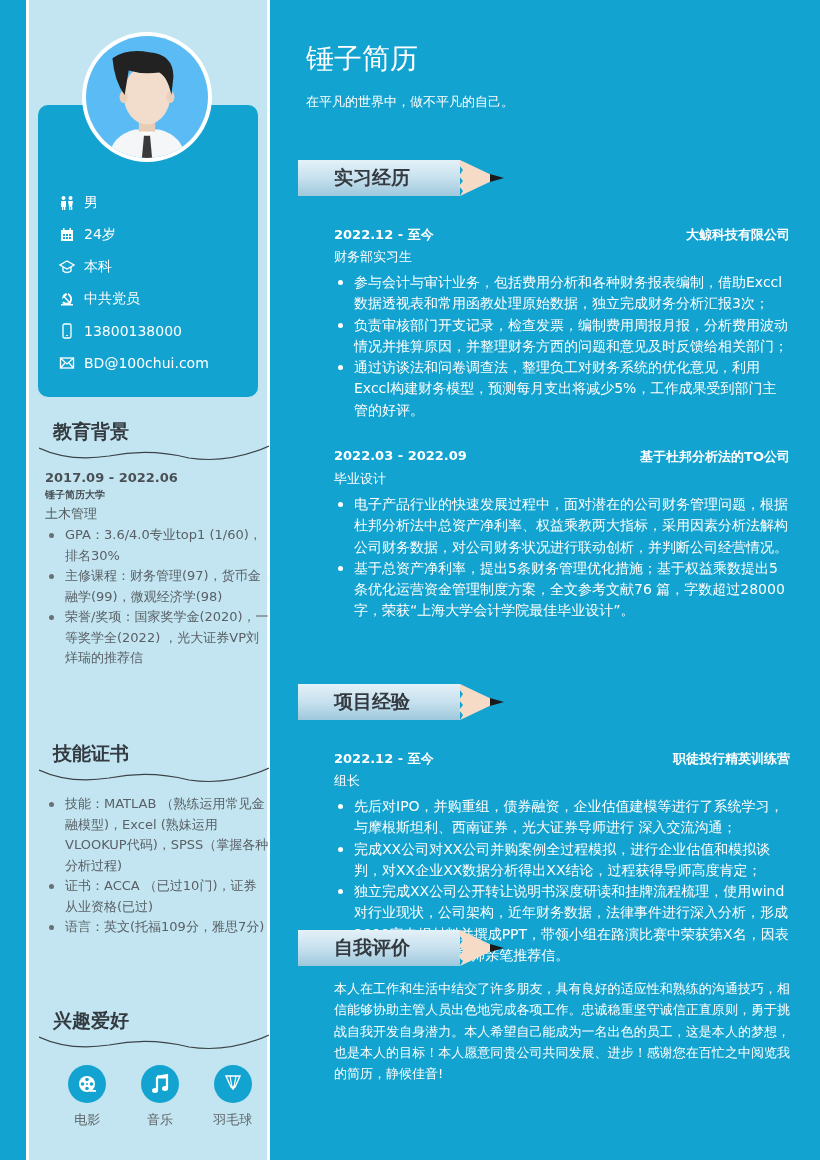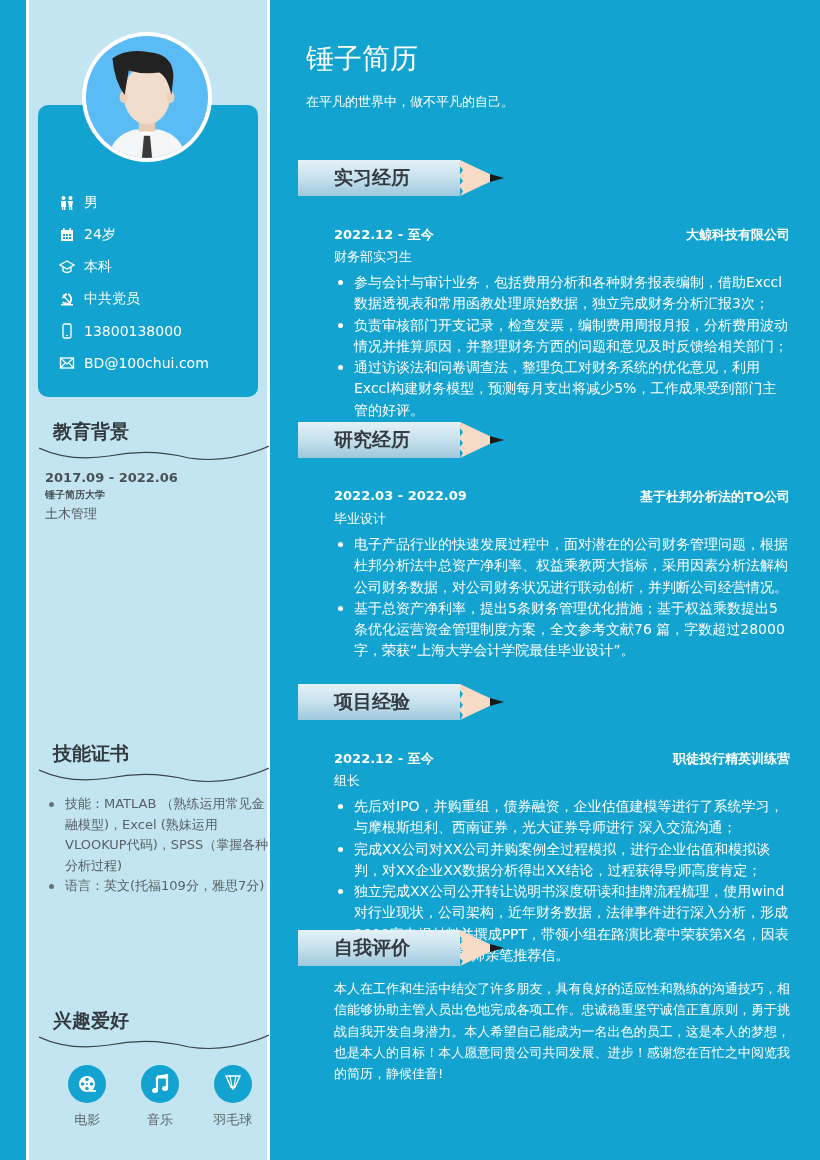--- a/index.html
+++ b/index.html
@@ -153,29 +153,35 @@
   </div>
 
   <div class="side-section" style="top:416px;">
     <div class="side-title">教育背景</div>
     <svg class="wave" viewBox="0 0 230 22">
         <path d="M0 8 Q30 22 70 16 Q110 8 150 18 Q190 24 230 6" fill="none" stroke="#3c4348" stroke-width="1.2"></path>
       </svg>
     <div class="edu-date">2017.09 - 2022.06</div>
     <div class="edu-school">锤子简历大学</div>
     <div class="edu-major">土木管理</div>
+    <ul class="side-bullets">
+      <li>GPA：3.6/4.0专业top1 (1/60)，排名30%</li>
+      <li>主修课程：财务管理(97)，货币金融学(99)，微观经济学(98)</li>
+      <li>荣誉/奖项：国家奖学金(2020)，一等奖学全(2022) ，光大证券VP刘烊瑞的推荐信</li>
+    </ul>
   </div>
 
   <div class="side-section" style="top:738px;">
     <div class="side-title">技能证书</div>
     <svg class="wave" viewBox="0 0 230 22">
         <path d="M0 8 Q30 22 70 16 Q110 8 150 18 Q190 24 230 6" fill="none" stroke="#3c4348" stroke-width="1.2"></path>
       </svg>
     <ul class="side-bullets" style="margin-top:10px;">
       <li>技能：MATLAB （熟练运用常见金融模型)，Excel (熟妹运用VLOOKUP代码)，SPSS（掌握各种分析过程)</li>
+      <li>证书：ACCA （已过10门)，证券从业资格(已过)</li>
       <li>语言：英文(托福109分，雅思7分)</li>
     </ul>
   </div>
 
   <div class="side-section" style="top:997px;margin-top:8px;">
     <div class="side-title">兴趣爱好</div>
     <svg class="wave" viewBox="0 0 230 22">
         <path d="M0 8 Q30 22 70 16 Q110 8 150 18 Q190 24 230 6" fill="none" stroke="#3c4348" stroke-width="1.2"></path>
       </svg>
     <div class="hobbies">
@@ -246,35 +252,20 @@
   </div>
   <div class="entry-role">财务部实习生</div>
   <ul class="bullets">
     <li>参与会计与审计业务，包括费用分析和各种财务报表编制，借助Exccl数据透视表和常用函教处理原始数据，独立完成财务分析汇报3次；</li>
     <li>负责审核部门开支记录，检查发票，编制费用周报月报，分析费用波动情况并推算原因，并整理财务方西的问题和意见及时反馈给相关部门；</li>
     <li>通过访谈法和问卷调查法，整理负工对财务系统的优化意见，利用Exccl构建财务模型，预测每月支出将减少5%，工作成果受到部门主管的好评。</li>
   </ul>
 </div>
 
 <div class="section" style="top:420px;">
-  <div class="pencil">
-    <svg viewBox="0 0 210 40">
-      <defs>
-          <linearGradient id="pb2" x1="0" y1="0" x2="0" y2="1">
-            <stop offset="0" stop-color="#e4f1f8"></stop>
-            <stop offset="0.5" stop-color="#c7e1ee"></stop>
-            <stop offset="1" stop-color="#9ec8dc"></stop>
-          </linearGradient>
-        </defs>
-      <rect x="0" y="2" width="162" height="36" fill="url(#pb2)"></rect>
-      <path d="M162 2 L200 20 L162 38 L165 33 L161 28 L165 23 L161 18 L165 12 L161 7 Z" fill="#f6dcc6"></path>
-      <path d="M192 16 L206 20 L192 24 Z" fill="#1a1a1a"></path>
-    </svg>
-    <div class="pencil-label">研究经历</div>
-  </div>
   <div class="entry-head">
     <span>2022.03 - 2022.09</span>
     <span>基于杜邦分析法的TO公司</span>
   </div>
   <div class="entry-role">毕业设计</div>
   <ul class="bullets">
     <li>电子产品行业的快速发展过程中，面对潜在的公司财务管理问题，根据杜邦分析法中总资产净利率、权益乘教两大指标，采用因素分析法解构公司财务数据，对公司财务状况进行联动创析，并判断公司经营情况。</li>
     <li>基于总资产净利率，提出5条财务管理优化措施；基于权益乘数提出5条优化运营资金管理制度方案，全文参考文献76 篇，字数超过28000字，荣获“上海大学会计学院最佳毕业设计”。</li>
   </ul>
 </div>

